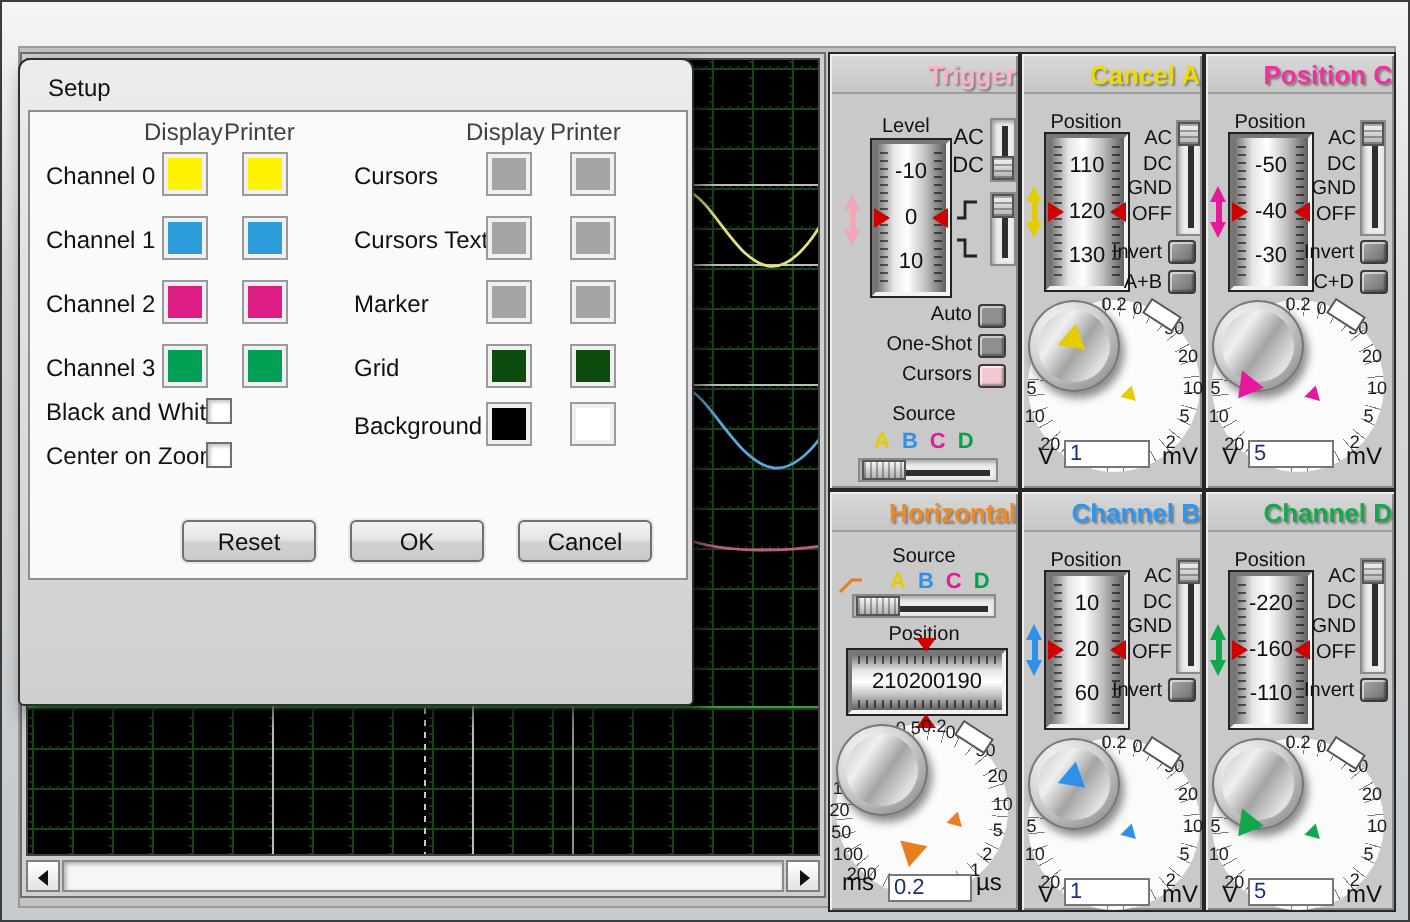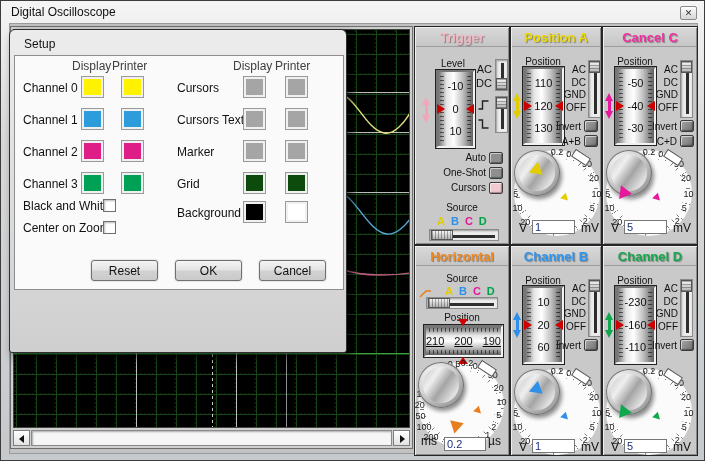--- a/index.html
+++ b/index.html
@@ -23,21 +23,21 @@
   .sarr { width:17px; height:16px; background:linear-gradient(#ffffff,#e2e2e2); border:1px solid #7e7e7e;
           position:relative; }
   .sarr::after { content:""; position:absolute; top:4px; }
   .sarr.left::after  { left:5px;  border-top:4px solid transparent; border-bottom:4px solid transparent; border-right:5px solid #111; }
   .sarr.right::after { left:6px;  border-top:4px solid transparent; border-bottom:4px solid transparent; border-left:5px solid #111; }
   .strack { flex:1; background:#f6f6f6; border:1px solid #8a8a8a; box-shadow:inset 1px 1px 2px #aaa; }
 
   
   .panel { position:absolute; background:#c9c9c9; border:1px solid #262626;
            box-shadow:inset 1px 1px 0 #efefef, inset -1px -1px 0 #8a8a8a; }
-  .ptitle { position:absolute; left:1px; right:1px; top:1px; height:19px; text-align:center;
+  .ptitle { position:absolute; left:1px; right:1px; top:1px; height:19px; text-align:right;
             font-size:13px; font-weight:bold; line-height:19px;
             background:linear-gradient(#d8d8d8,#c6c6c6); border-bottom:1px solid #9e9e9e;
             text-shadow:1px 1px 1px rgba(70,70,70,.55); }
   .lbl { position:absolute; font-size:10px; color:#111; }
 
   
   .vdial { position:absolute; background:linear-gradient(90deg,#6e6e6e,#e6e6e6 25%,#ffffff 45%,#c2c2c2 70%,#5f5f5f);
            border:2px solid; border-color:#777 #f2f2f2 #f2f2f2 #777; box-shadow:0 0 0 1px #222; }
   .vdial::before,.vdial::after { content:""; position:absolute; top:4px; bottom:4px; width:4px;
            background:repeating-linear-gradient(180deg,rgba(0,0,0,.55) 0 1px,transparent 1px 4px); }
@@ -125,21 +125,21 @@
   .hor-letters { left:30px; top:39px; }
   .rampicon { position:absolute; left:4px; top:39px; }
   .hor-srcslider { left:11px; top:51px; width:72px; }
   .hor-pos-lbl { left:0; right:0; top:66px; text-align:center; }
   .hdial { position:absolute; left:9px; top:79px; width:79px; height:32px; border:2px solid;
            border-color:#777 #f2f2f2 #f2f2f2 #777; box-shadow:0 0 0 1px #222;
            background:linear-gradient(180deg,#6e6e6e,#e6e6e6 30%,#ffffff 50%,#bdbdbd 75%,#5f5f5f); }
   .hdial::before,.hdial::after { content:""; position:absolute; left:3px; right:3px; height:4px;
            background:repeating-linear-gradient(90deg,rgba(0,0,0,.55) 0 1px,transparent 1px 4px); }
   .hdial::before { top:1px; } .hdial::after { bottom:1px; }
-  .hdial-nums { position:absolute; inset:0; display:flex; justify-content:space-between; align-items:center;text-decoration:underline; }
+  .hdial-nums { position:absolute; inset:0; display:flex; justify-content:center; align-items:center; }
   .hdial-nums span { font-size:11px; color:#101010; }
   .tri-down { position:absolute; left:43px; top:73px; width:0; height:0; z-index:2;
               border-left:5px solid transparent; border-right:5px solid transparent; border-top:7px solid #ce0000; }
   .tri-up   { position:absolute; left:43px; top:111px; width:0; height:0; z-index:2;
               border-left:5px solid transparent; border-right:5px solid transparent; border-bottom:7px solid #ce0000; }
   .hor-fan { left:3px; top:116px; }
   .hor-fan .bigarr { left:34px; top:56px; transform:rotate(-18deg); }
   .hor-fan .smallarr { left:57px; top:45px; transform:rotate(45deg); }
   .hor-fan .wedge { left:60px; top:2px; }
   .hor-ms { left:6px; top:188px; } .hor-us { left:73px; top:188px; }
@@ -214,24 +214,20 @@
           font-family:"Liberation Sans",sans-serif;
           background:linear-gradient(#f4f4f4,#e3e3e3 48%,#d2d2d2 52%,#cacaca); border:1px solid #707070;
           border-radius:3px; box-shadow:0 0 0 1px #e8e8e8; }
   .dlg-btns .dbtn:nth-of-type(1){left:76px;} .dlg-btns .dbtn:nth-of-type(2){left:160px;}
   .dlg-btns .dbtn:nth-of-type(3){left:244px;}
 </style>
 </head>
 <body>
 
 <div class="window">
-  <div class="titlebar">
-    <span class="title-text">Digital Oscilloscope</span>
-    <span class="closebtn">✕</span>
-  </div>
 
   <div class="content">
 
     <div class="scope">
       <div class="screen">
         <svg width="395" height="397" viewBox="0 0 395 397">
           <defs>
             <pattern id="grid" width="20" height="20" patternUnits="userSpaceOnUse" patternTransform="translate(3,5)">
               <path d="M19.5,0 V20 M0,19.5 H20" stroke="#174917" stroke-width="1" fill="none"></path>
               <path d="M4,18 v4 M8,18 v4 M12,18 v4 M16,18 v4 M17.5,4 h4 M17.5,8 h4 M17.5,12 h4 M17.5,16 h4" stroke="#123a12" stroke-width="1" fill="none"></path>
@@ -356,21 +352,21 @@
         <span class="smallarr" style="color: rgb(232, 126, 30);"></span>
       </div>
       <span class="unit hor-ms">ms</span>
       <input class="vinput hor-input" value="0.2" style="">
       <span class="unit hor-us">µs</span>
     </div>
 
     <div class="chpanels">
 
         <div class="panel">
-          <div class="ptitle" style="color: rgb(238, 220, 0);">Position A</div>
+          <div class="ptitle" style="color: rgb(238, 220, 0);">Cancel A</div>
           <div class="lbl ch-pos-lbl">Position</div>
           <div class="vdial ch-dial">
             <div class="vdial-nums">
               <span class="dnum">110</span>
               <span class="dnum">120</span>
               <span class="dnum">130</span>
             </div>
             <span class="arrL"></span>
             <span class="arrR"></span>
           </div>
@@ -398,21 +394,21 @@
             <div class="knob"></div>
             <span class="bigarr" style="color: rgb(227, 204, 0);"></span>
             <span class="smallarr" style="color: rgb(227, 204, 0);"></span>
           </div>
           <span class="unit ch-v">V</span>
           <input class="vinput ch-input" value="1" style="">
           <span class="unit ch-mv">mV</span>
         </div>
 
         <div class="panel">
-          <div class="ptitle" style="color: rgb(240, 48, 158);">Cancel C</div>
+          <div class="ptitle" style="color: rgb(240, 48, 158);">Position C</div>
           <div class="lbl ch-pos-lbl">Position</div>
           <div class="vdial ch-dial">
             <div class="vdial-nums">
               <span class="dnum">-50</span>
               <span class="dnum">-40</span>
               <span class="dnum">-30</span>
             </div>
             <span class="arrL"></span>
             <span class="arrR"></span>
           </div>
@@ -483,21 +479,21 @@
           <span class="unit ch-v">V</span>
           <input class="vinput ch-input" value="1" style="">
           <span class="unit ch-mv">mV</span>
         </div>
 
         <div class="panel">
           <div class="ptitle" style="color: rgb(23, 167, 76);">Channel D</div>
           <div class="lbl ch-pos-lbl">Position</div>
           <div class="vdial ch-dial">
             <div class="vdial-nums">
-              <span class="dnum">-230</span>
+              <span class="dnum">-220</span>
               <span class="dnum">-160</span>
               <span class="dnum">-110</span>
             </div>
             <span class="arrL"></span>
             <span class="arrR"></span>
           </div>
           <div class="udarrow ch-ud" style="color: rgb(16, 168, 76);"></div>
           <div class="ch-cpl">
             <span>AC</span>
             <span>DC</span>

